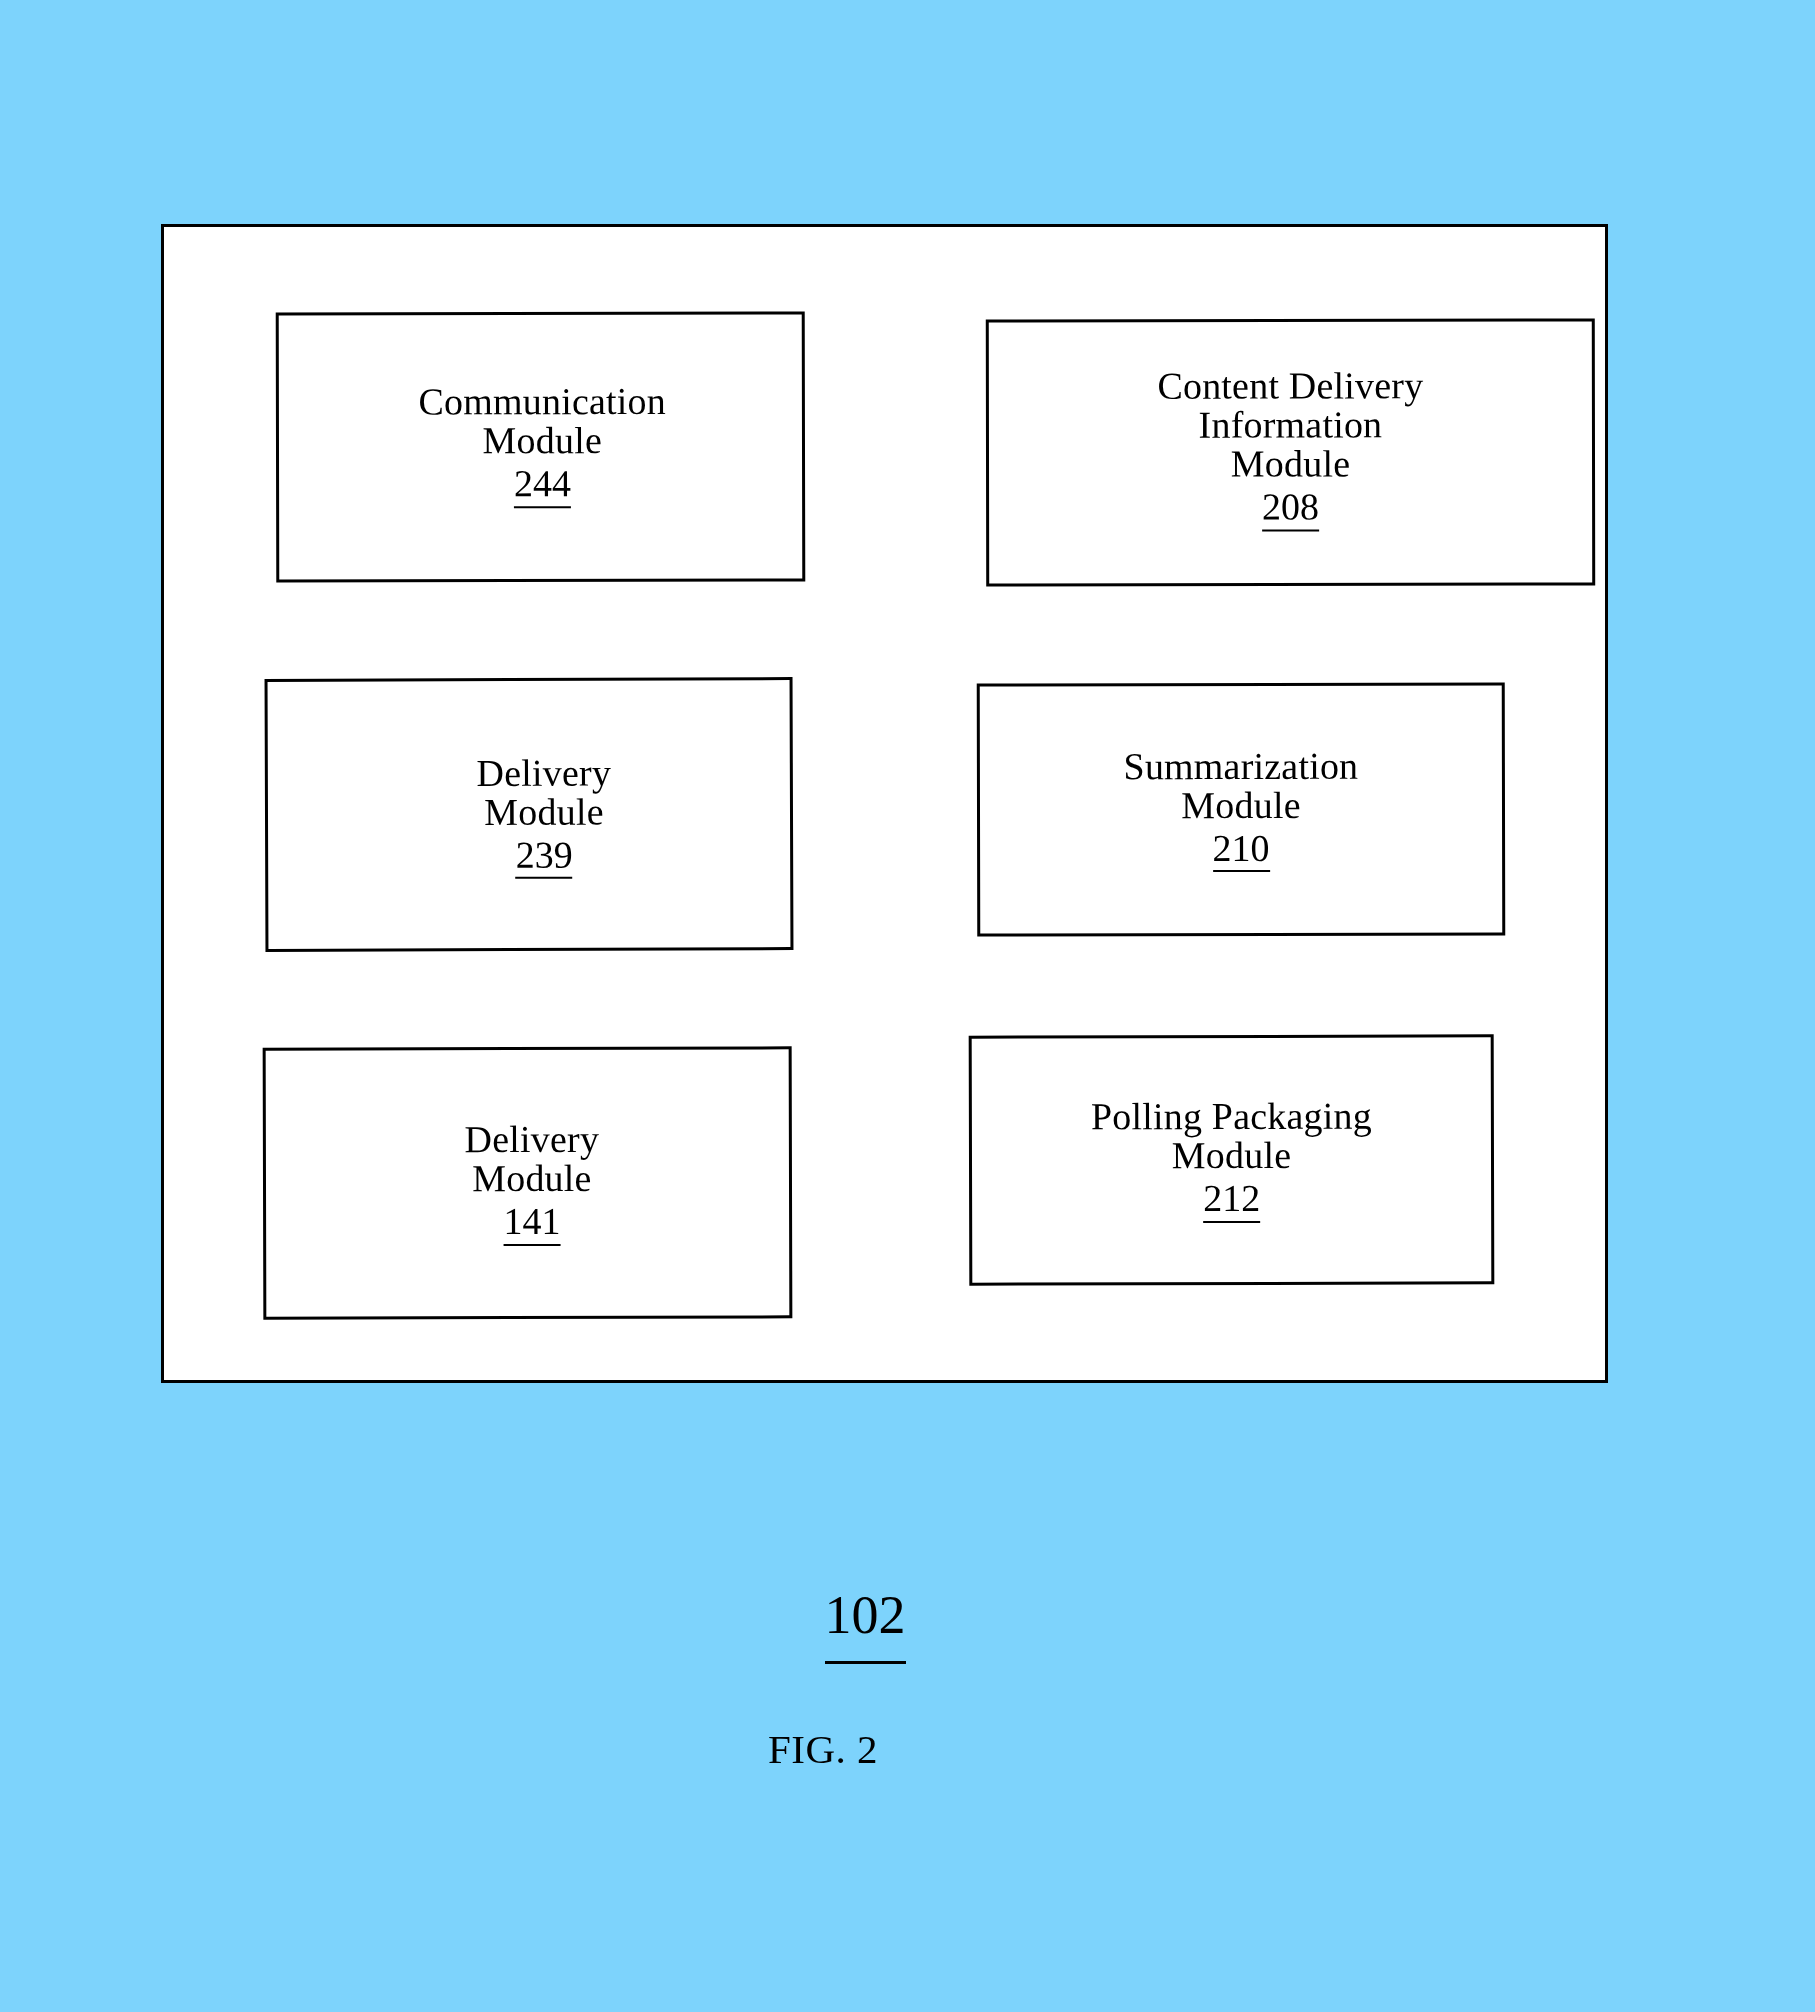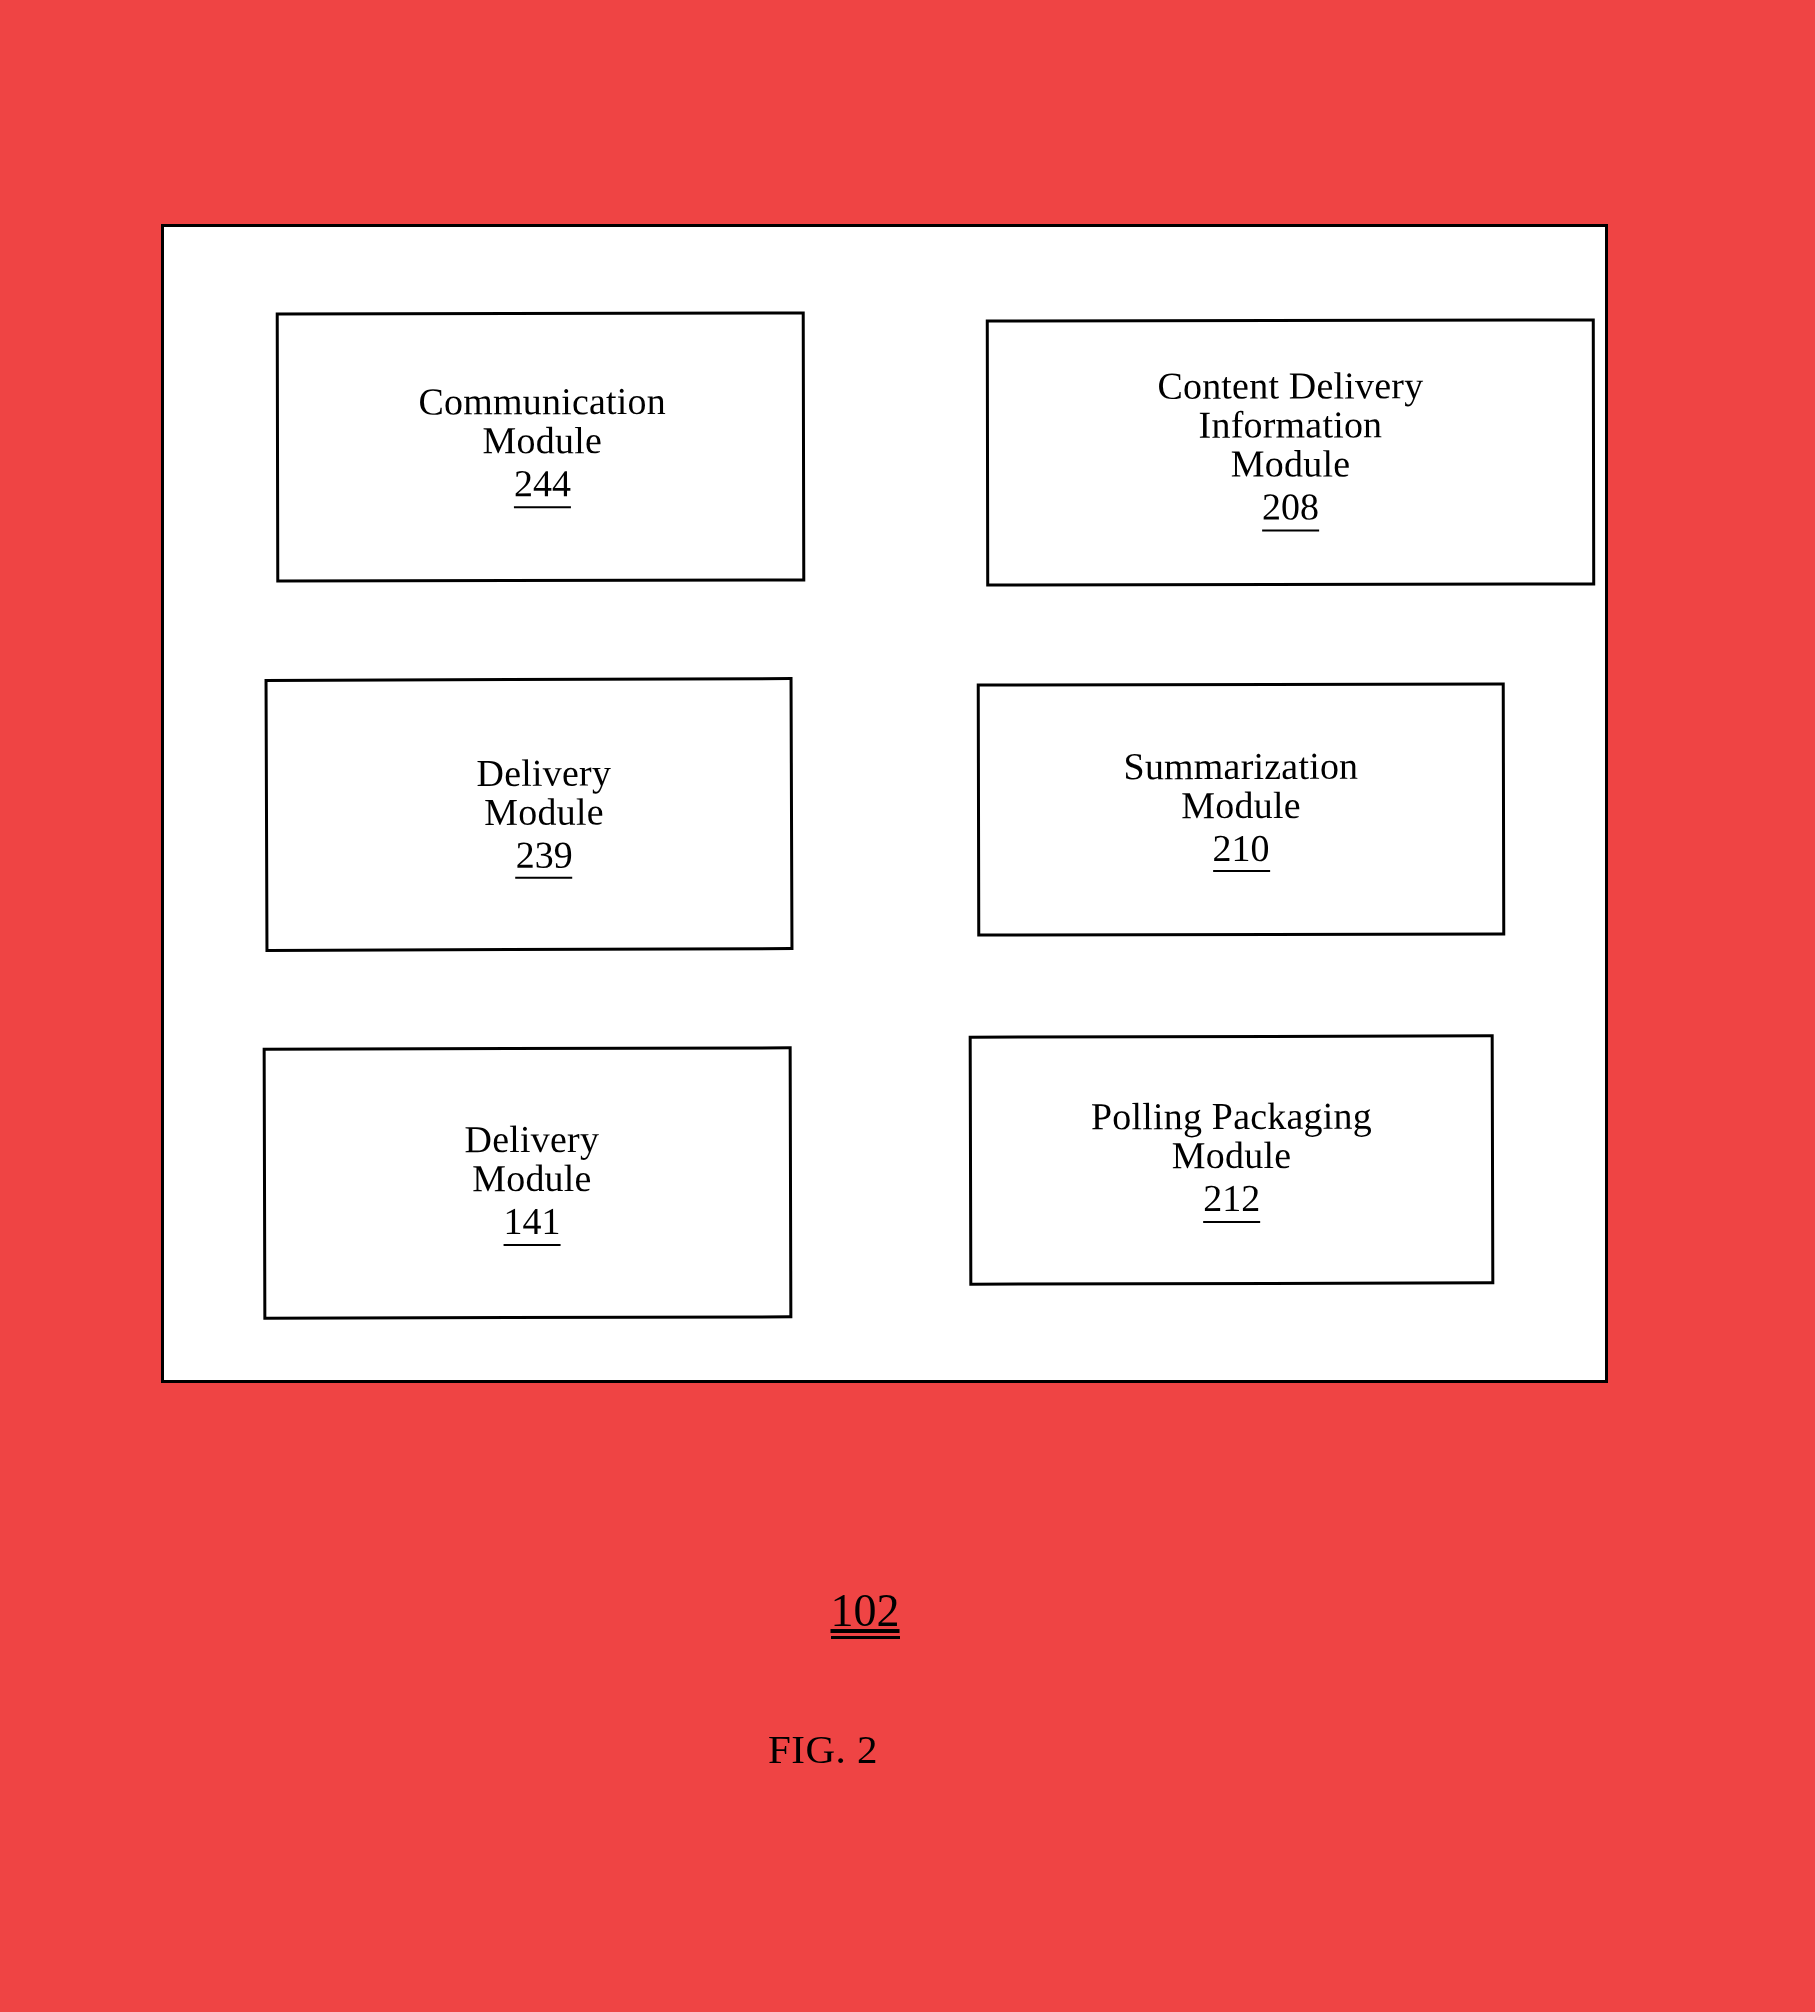--- a/index.html
+++ b/index.html
@@ -17,21 +17,21 @@
     color: #000000;
     -webkit-font-smoothing: none;
   }
 
   
   #figure-sheet {
     position: absolute;
     left: 0; top: 0;
     width: 1816px;
     height: 2012px;
-    background: #ef4444;
+    background: #7dd3fc;
   }
 
   
   #system-container {
     position: absolute;
     left: 161px;
     top: 224px;
     width: 1447px;
     height: 1159px;
     border: 3.5px solid #000000;
@@ -107,26 +107,25 @@
   
   #system-reference {
     position: absolute;
     left: 0;
     top: 1588px;
     width: 1816px;
     text-align: center;
   }
   #system-reference .ref-number {
     display: inline-block;
-    font-size: 46px;
+    font-size: 54px;
     line-height: 1;
     border-bottom: 3.5px solid #000000;
-    padding-bottom: 2px;
+    padding-bottom: 19px;
     margin-left: -86px;
-    text-decoration: underline;
   }
 
   #figure-caption {
     position: absolute;
     left: 0;
     top: 1729px;
     width: 1816px;
     text-align: center;
     font-size: 41px;
     line-height: 1;

